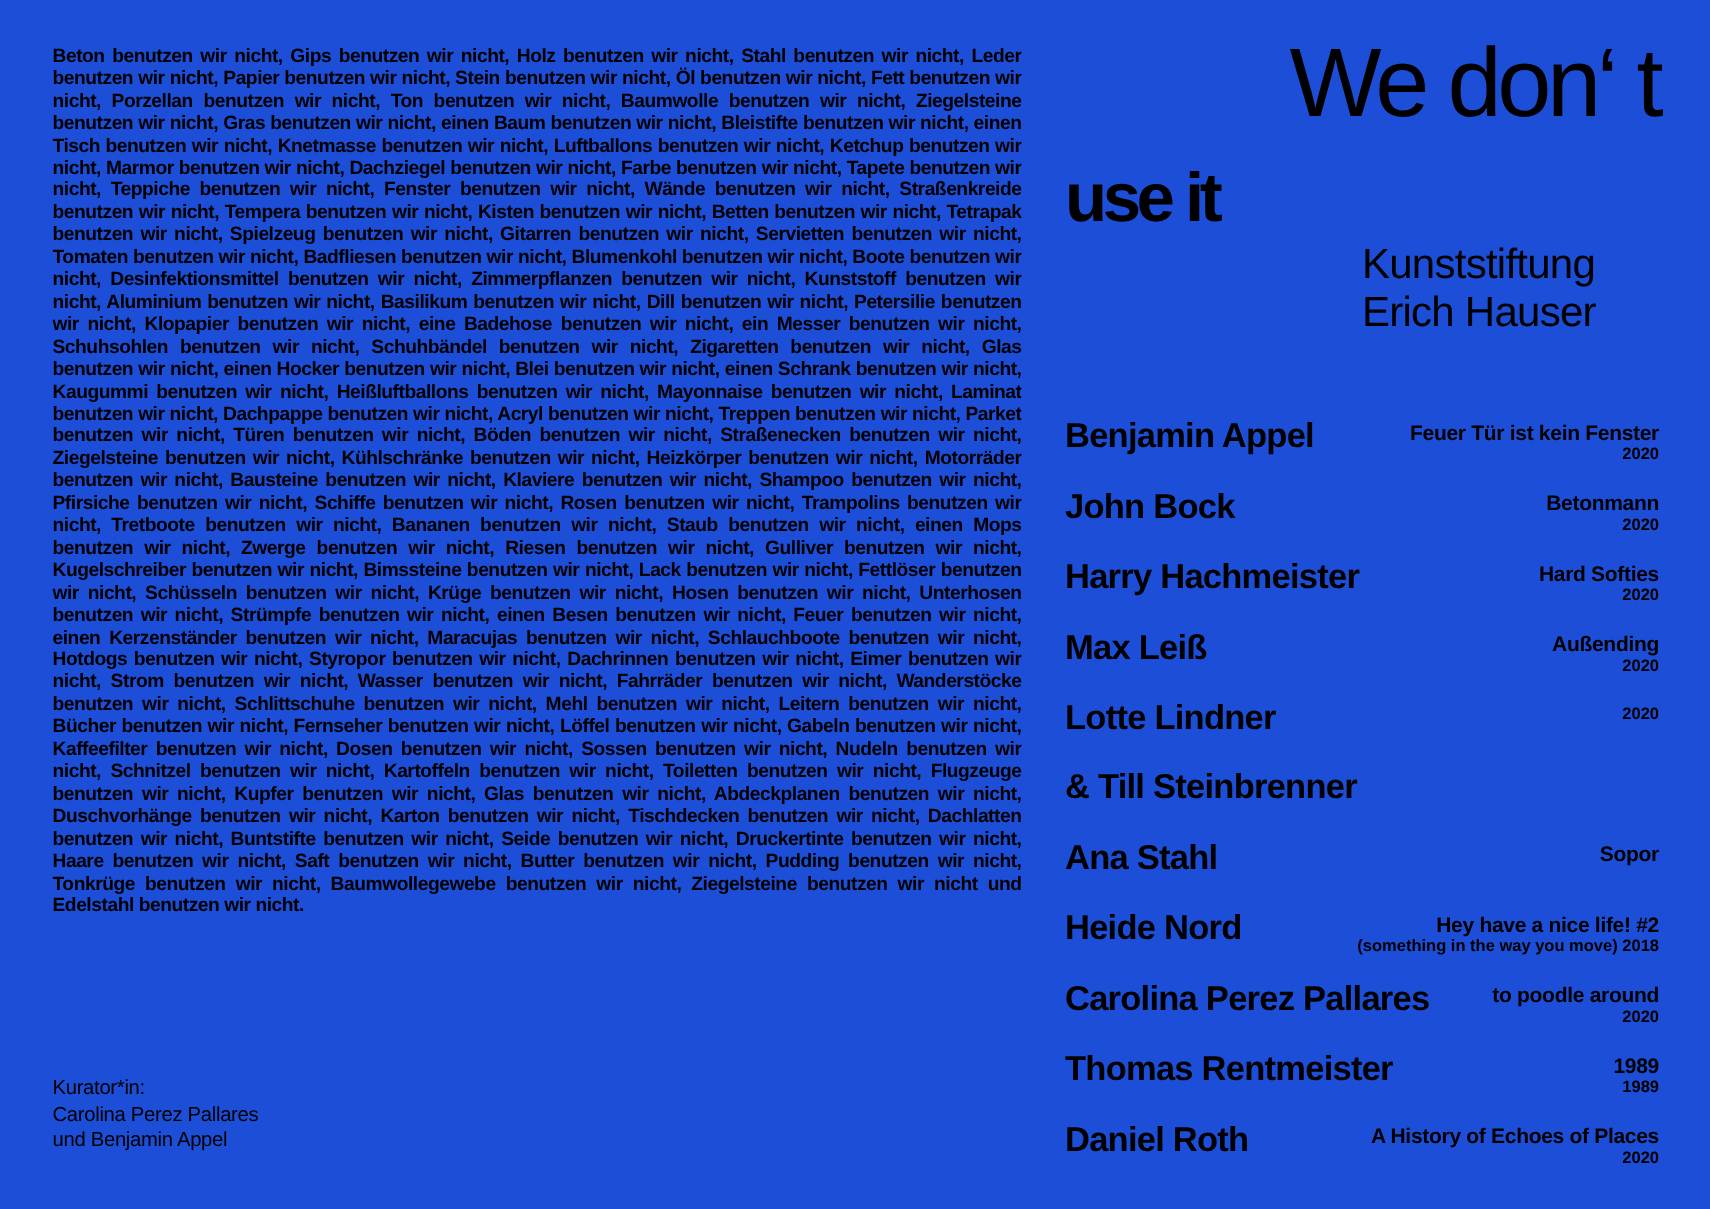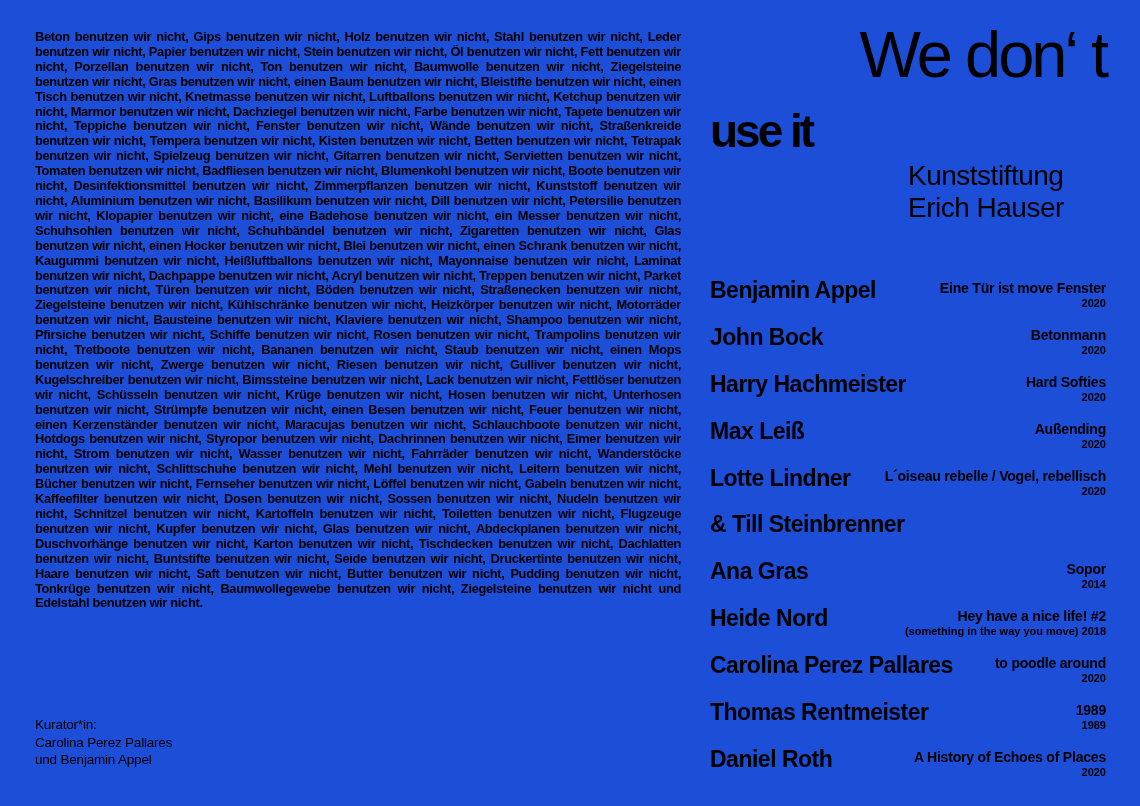--- a/index.html
+++ b/index.html
@@ -128,21 +128,21 @@
     <div class="institution">
       <div>Kunststiftung</div>
       <div>Erich Hauser</div>
     </div>
 
     <div class="artist-list">
 
       <div class="artist-row">
         <div class="artist-name">Benjamin Appel</div>
         <div class="artist-work">
-          <div class="work-title">Eine Tür ist move Fenster</div>
+          <div class="work-title">Feuer Tür ist kein Fenster</div>
           <div class="work-year">2020</div>
         </div>
       </div>
 
       <div class="artist-row">
         <div class="artist-name">John Bock</div>
         <div class="artist-work">
           <div class="work-title">Betonmann</div>
           <div class="work-year">2020</div>
         </div>
@@ -160,38 +160,36 @@
         <div class="artist-name">Max Leiß</div>
         <div class="artist-work">
           <div class="work-title">Außending</div>
           <div class="work-year">2020</div>
         </div>
       </div>
 
       <div class="artist-row">
         <div class="artist-name">Lotte Lindner</div>
         <div class="artist-work">
-          <div class="work-title">L´oiseau rebelle / Vogel, rebellisch</div>
           <div class="work-year">2020</div>
         </div>
       </div>
 
       <div class="artist-row">
         <div class="artist-name">&amp; Till Steinbrenner</div>
         <div class="artist-work">
           <div class="work-title"></div>
           <div class="work-year"></div>
         </div>
       </div>
 
       <div class="artist-row">
-        <div class="artist-name">Ana Gras</div>
+        <div class="artist-name">Ana Stahl</div>
         <div class="artist-work">
           <div class="work-title">Sopor</div>
-          <div class="work-year">2014</div>
         </div>
       </div>
 
       <div class="artist-row">
         <div class="artist-name">Heide Nord</div>
         <div class="artist-work">
           <div class="work-title">Hey have a nice life! #2</div>
           <div class="work-year">(something in the way you move) 2018</div>
         </div>
       </div>

